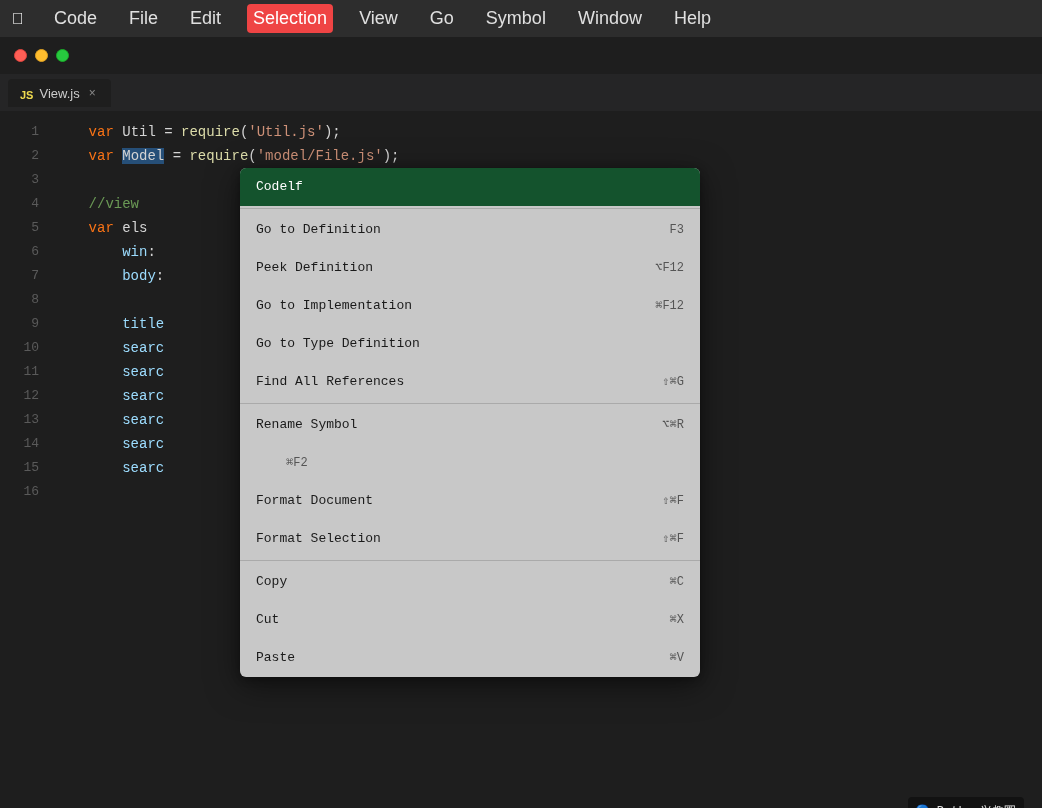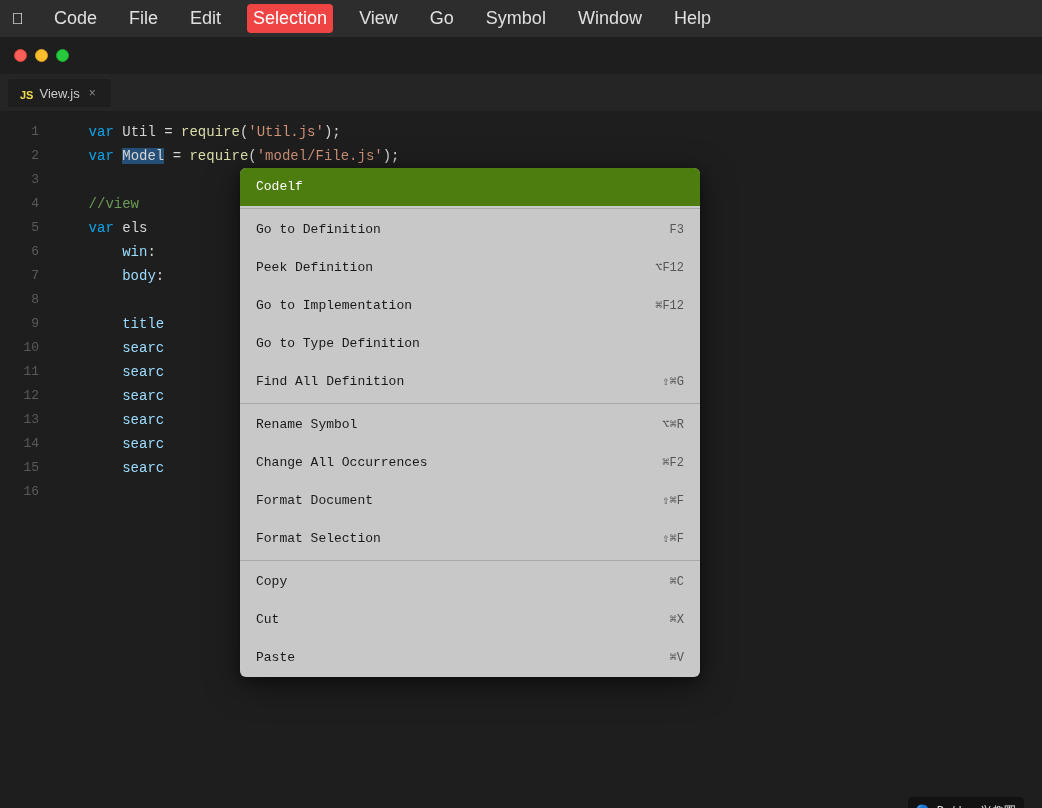--- a/index.html
+++ b/index.html
@@ -114,21 +114,21 @@
       color: #5a5a5a;
       font-size: 13px;
       user-select: none;
       flex-shrink: 0;
     }
     .line-content {
       color: #d4d4d4;
       white-space: pre;
     }
     
-    .kw { color: #0ea5e9; font-family: Liberation Mono, monospace; } 
+    .kw { color: #f97316; font-family: Liberation Mono, monospace; } 
     .fn { color: #dcdcaa; text-align: right; } 
     .str { color: #ce9178; } 
     .comment { color: #6a9955; }
     .prop { color: #9cdcfe; }
     .plain { color: #d4d4d4; }
     .highlight-bg {
       background: #264f78;
       margin-top: 7px;
     }
 
@@ -147,21 +147,21 @@
     .ctx-item {
       display: flex;
       align-items: center;
       justify-content: space-between;
       padding: 7px 16px;
       font-size: 13px;
       cursor: pointer;
       color: #1a1a1a;
     }
     .ctx-item.highlighted {
-      background: #4d7c0f;
+      background: #14532d;
       color: #ffffff;
     }
     .ctx-item .shortcut {
       color: #555;
       font-size: 12px;
       margin-left: 30px;
     }
     .ctx-item.highlighted .shortcut {
       color: #dde;
     }
@@ -324,33 +324,32 @@
       <span>Go to Implementation</span>
       <span class="shortcut">⌘F12</span>
     </div>
 
     <div class="ctx-item">
       <span>Go to Type Definition</span>
       <span class="shortcut"></span>
     </div>
 
     <div class="ctx-item">
-      <span>Find All Definition</span>
+      <span>Find All References</span>
       <span class="shortcut">⇧⌘G</span>
     </div>
 
     <div class="ctx-separator"></div>
 
     <div class="ctx-item">
       <span>Rename Symbol</span>
       <span class="shortcut">⌥⌘R</span>
     </div>
 
     <div class="ctx-item">
-      <span>Change All Occurrences</span>
       <span class="shortcut">⌘F2</span>
     </div>
 
     <div class="ctx-item">
       <span>Format Document</span>
       <span class="shortcut">⇧⌘F</span>
     </div>
 
     <div class="ctx-item">
       <span>Format Selection</span>

